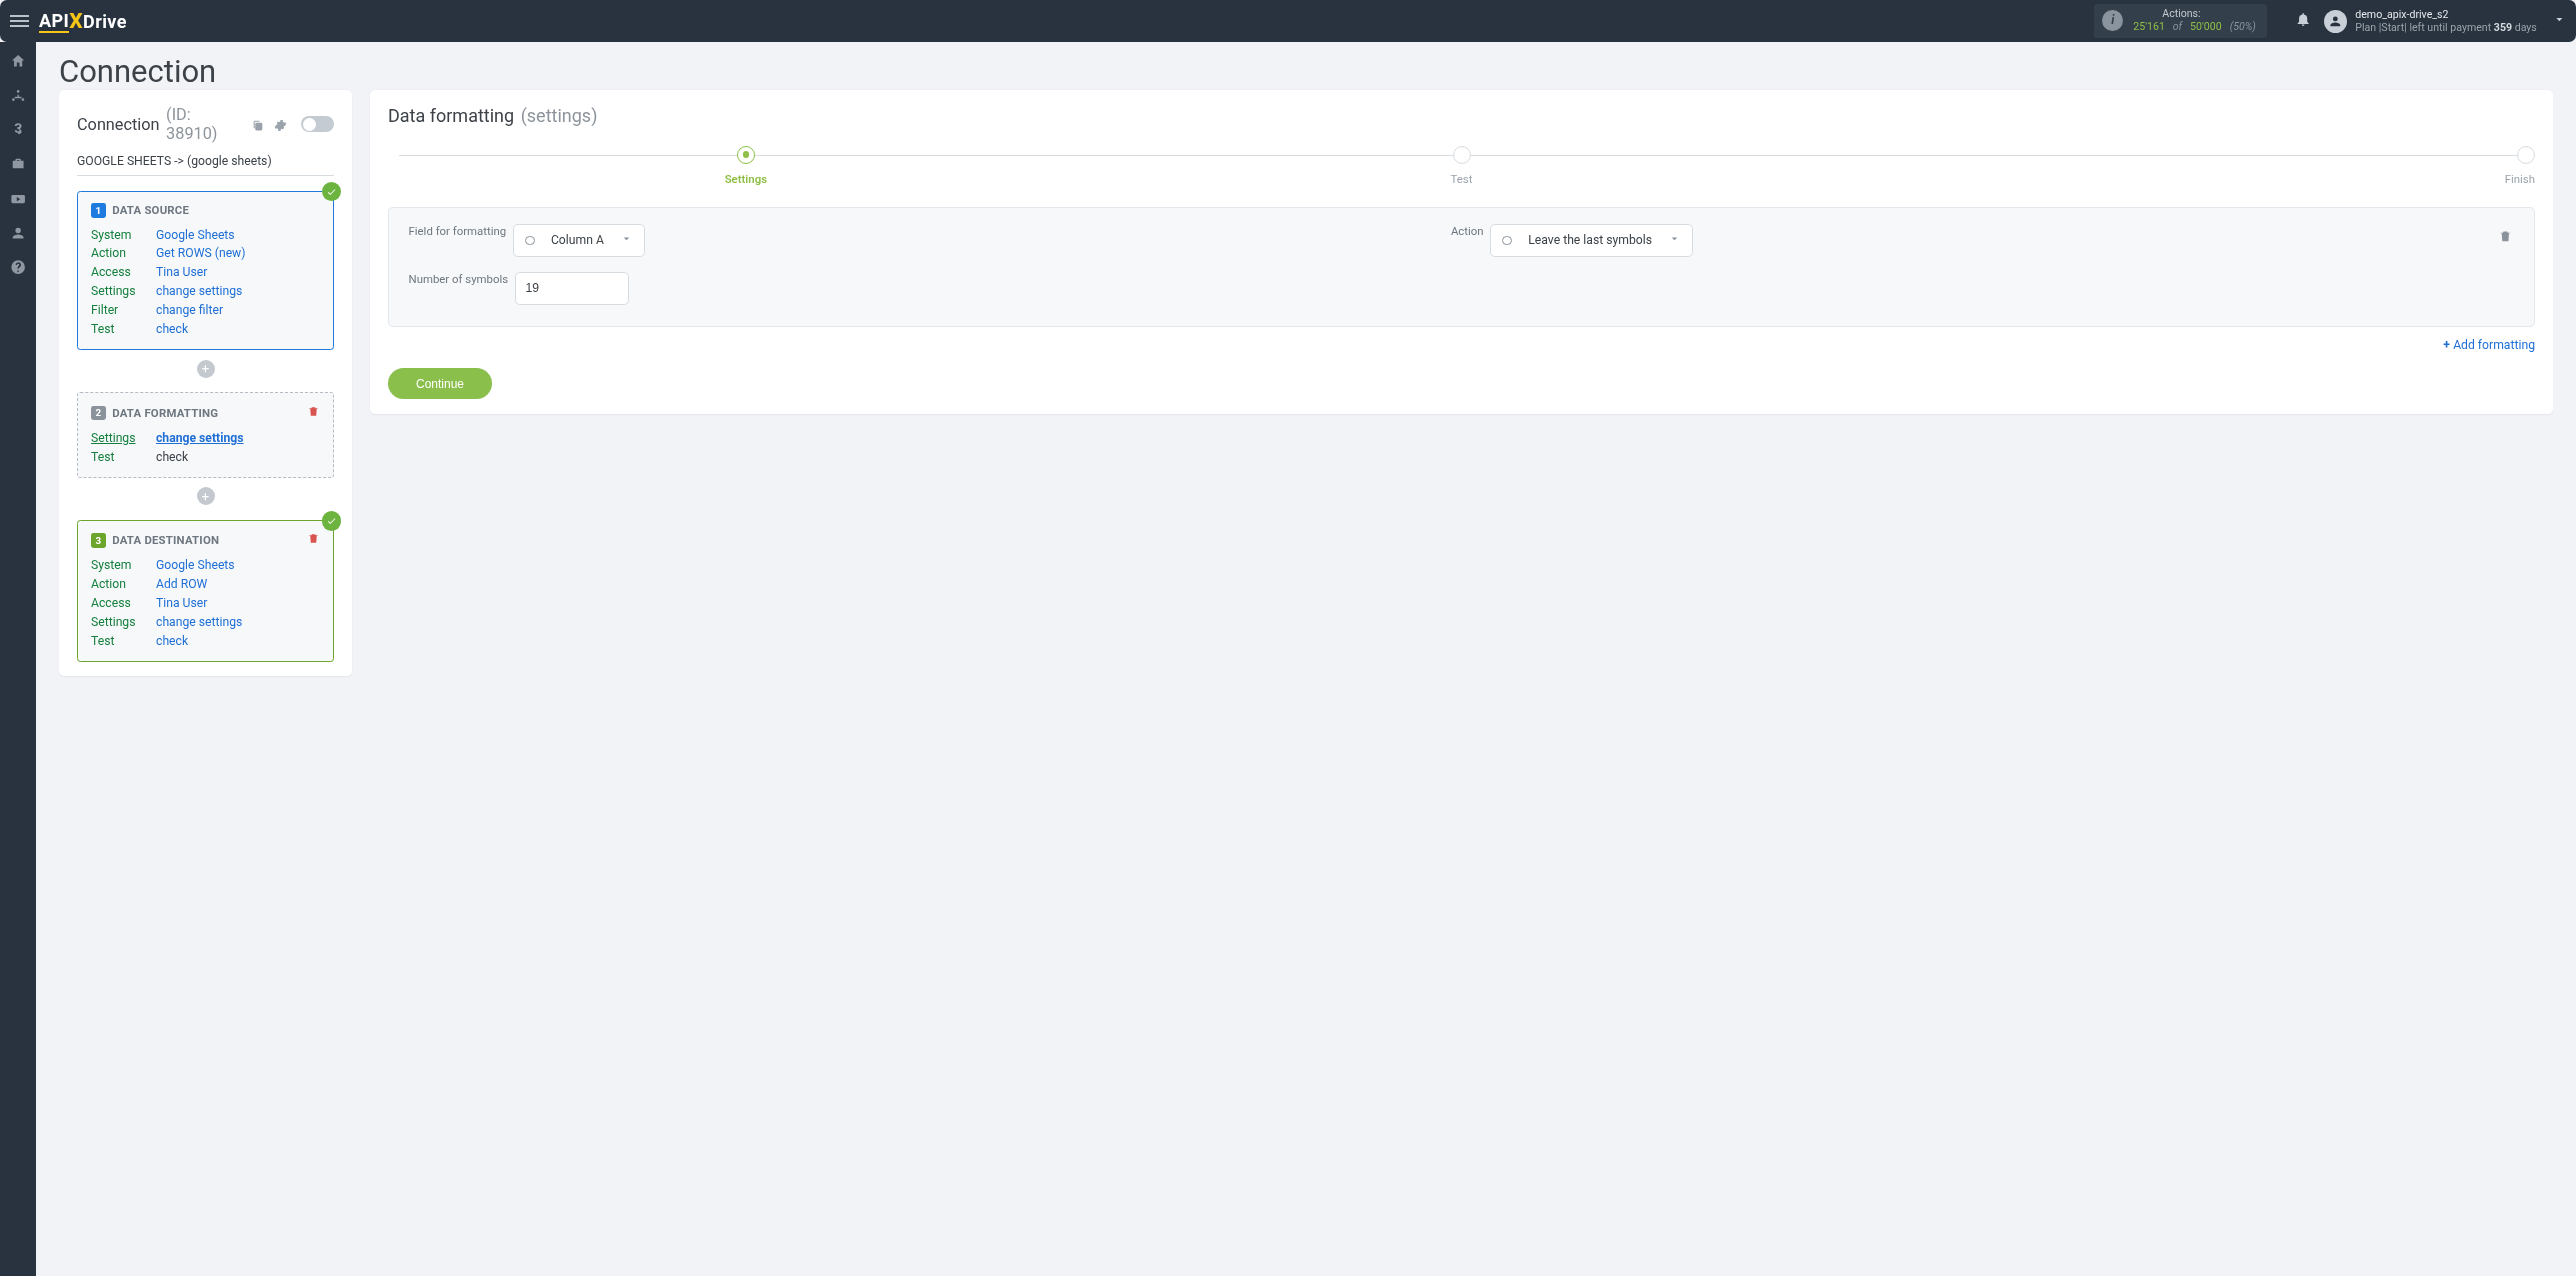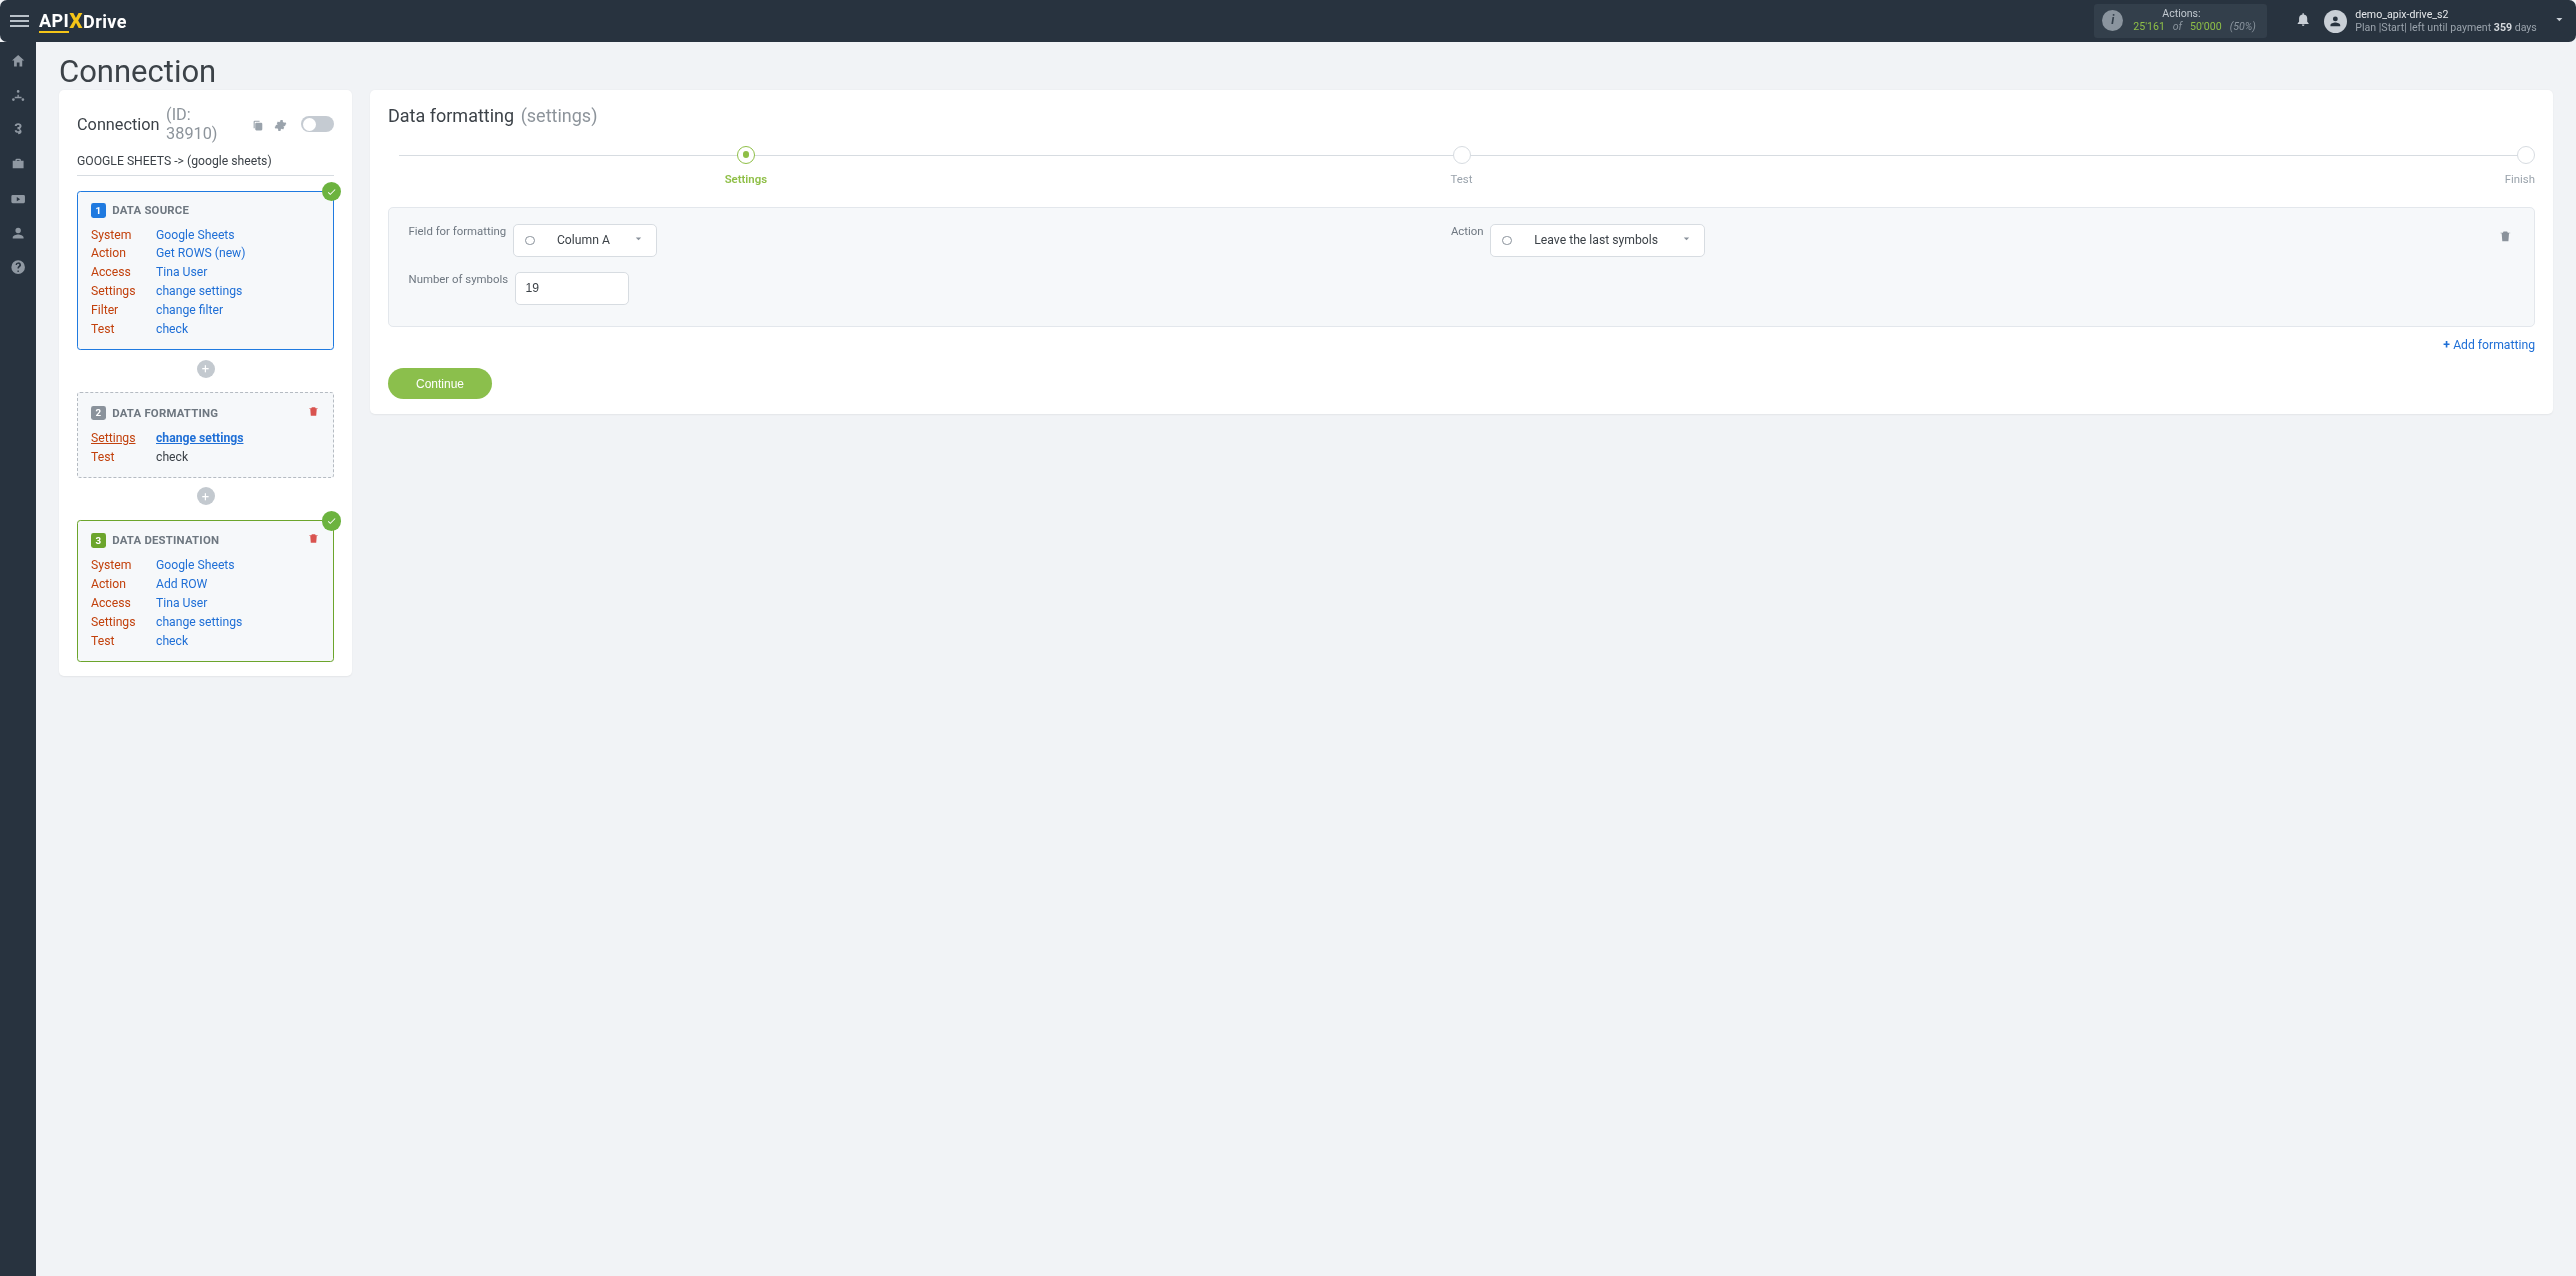--- a/index.html
+++ b/index.html
@@ -114,21 +114,21 @@
     width:14.7px; height:14.7px; border-radius:2.4px; display:flex; align-items:center; justify-content:center;
     color:#fff; font-size:9.8px; font-weight:700;
   }
   .step-num.blue  { background:#1f7ae0; }
   .step-num.grey  { background:#8a929b; }
   .step-num.green { background:#6ca52c; }
   .step-trash { margin-left:auto; color:#d9534f; cursor:pointer; }
   .step-trash svg { width:13px; height:13px; fill:#d9534f; }
 
   .kv { display:grid; grid-template-columns: 65px 1fr; row-gap:4.9px; margin-top:9.8px; font-size:12.2px;}
-  .kv .k { color:#c2410c; }
+  .kv .k { color:#15803d; }
   .kv .v a, .kv .v span.link { color:#1f6fd6; text-decoration:none; cursor:pointer; }
   .kv .v .muted { color:#3c4248; }
   .kv .k.underline, .kv .v .bold-link { text-decoration: underline; }
   .kv .v .bold-link { font-weight:700; }
 
   .plus-between { display:flex; justify-content:center; margin-top:9.8px; }
   .plus-btn {
     width:18px; height:18px; border-radius:50%; background:#c3c9cf; color:#fff; font-size:13px;
     display:flex; align-items:center; justify-content:center; cursor:pointer;
   }
@@ -150,21 +150,21 @@
   .format-block {
     background:#f6f8fa; border:0.8px solid #e3e7ec; border-radius:4.9px; padding:16.3px 19.5px 21px 19.5px;
   }
   .form-row { display:flex; gap:19.5px; align-items:flex-end;}
   .form-col { display:flex; flex-direction:row; gap:6.5px; }
   .form-col.flex { flex:1; }
   .label { color:#6e7780; font-size:11.4px; }
 
   .selectish {
     height:33px; border:0.8px solid #d7dce1; background:#fff; border-radius:4.9px;
-    display:flex; align-items:center; padding:0 11.4px; gap:22px; cursor:pointer; position:relative;
+    display:flex; align-items:center; padding:0 11.4px; gap:16px; cursor:pointer; position:relative;
   }
   .selectish .radio { width:9.8px; height:9.8px; border:1.6px solid #8a929b; border-radius:50%; flex-shrink:0;}
   .selectish .text  { color:#3c4248; flex:1; }
   .selectish .chev  { color:#8a929b; }
   .num-input {
     width:114px; height:33px; border:0.8px solid #d7dce1; border-radius:4.9px; padding:0 9.8px;
     font-size:12.2px; color:#3c4248; background:#fff;
   }
   .trash-right { width:16.3px; height:16.3px; cursor:pointer; color:#8a929b; margin-left:4.9px; align-self:center; margin-bottom:6.5px;}
   .trash-right svg { width:14.7px; height:14.7px; fill:#8a929b; }

